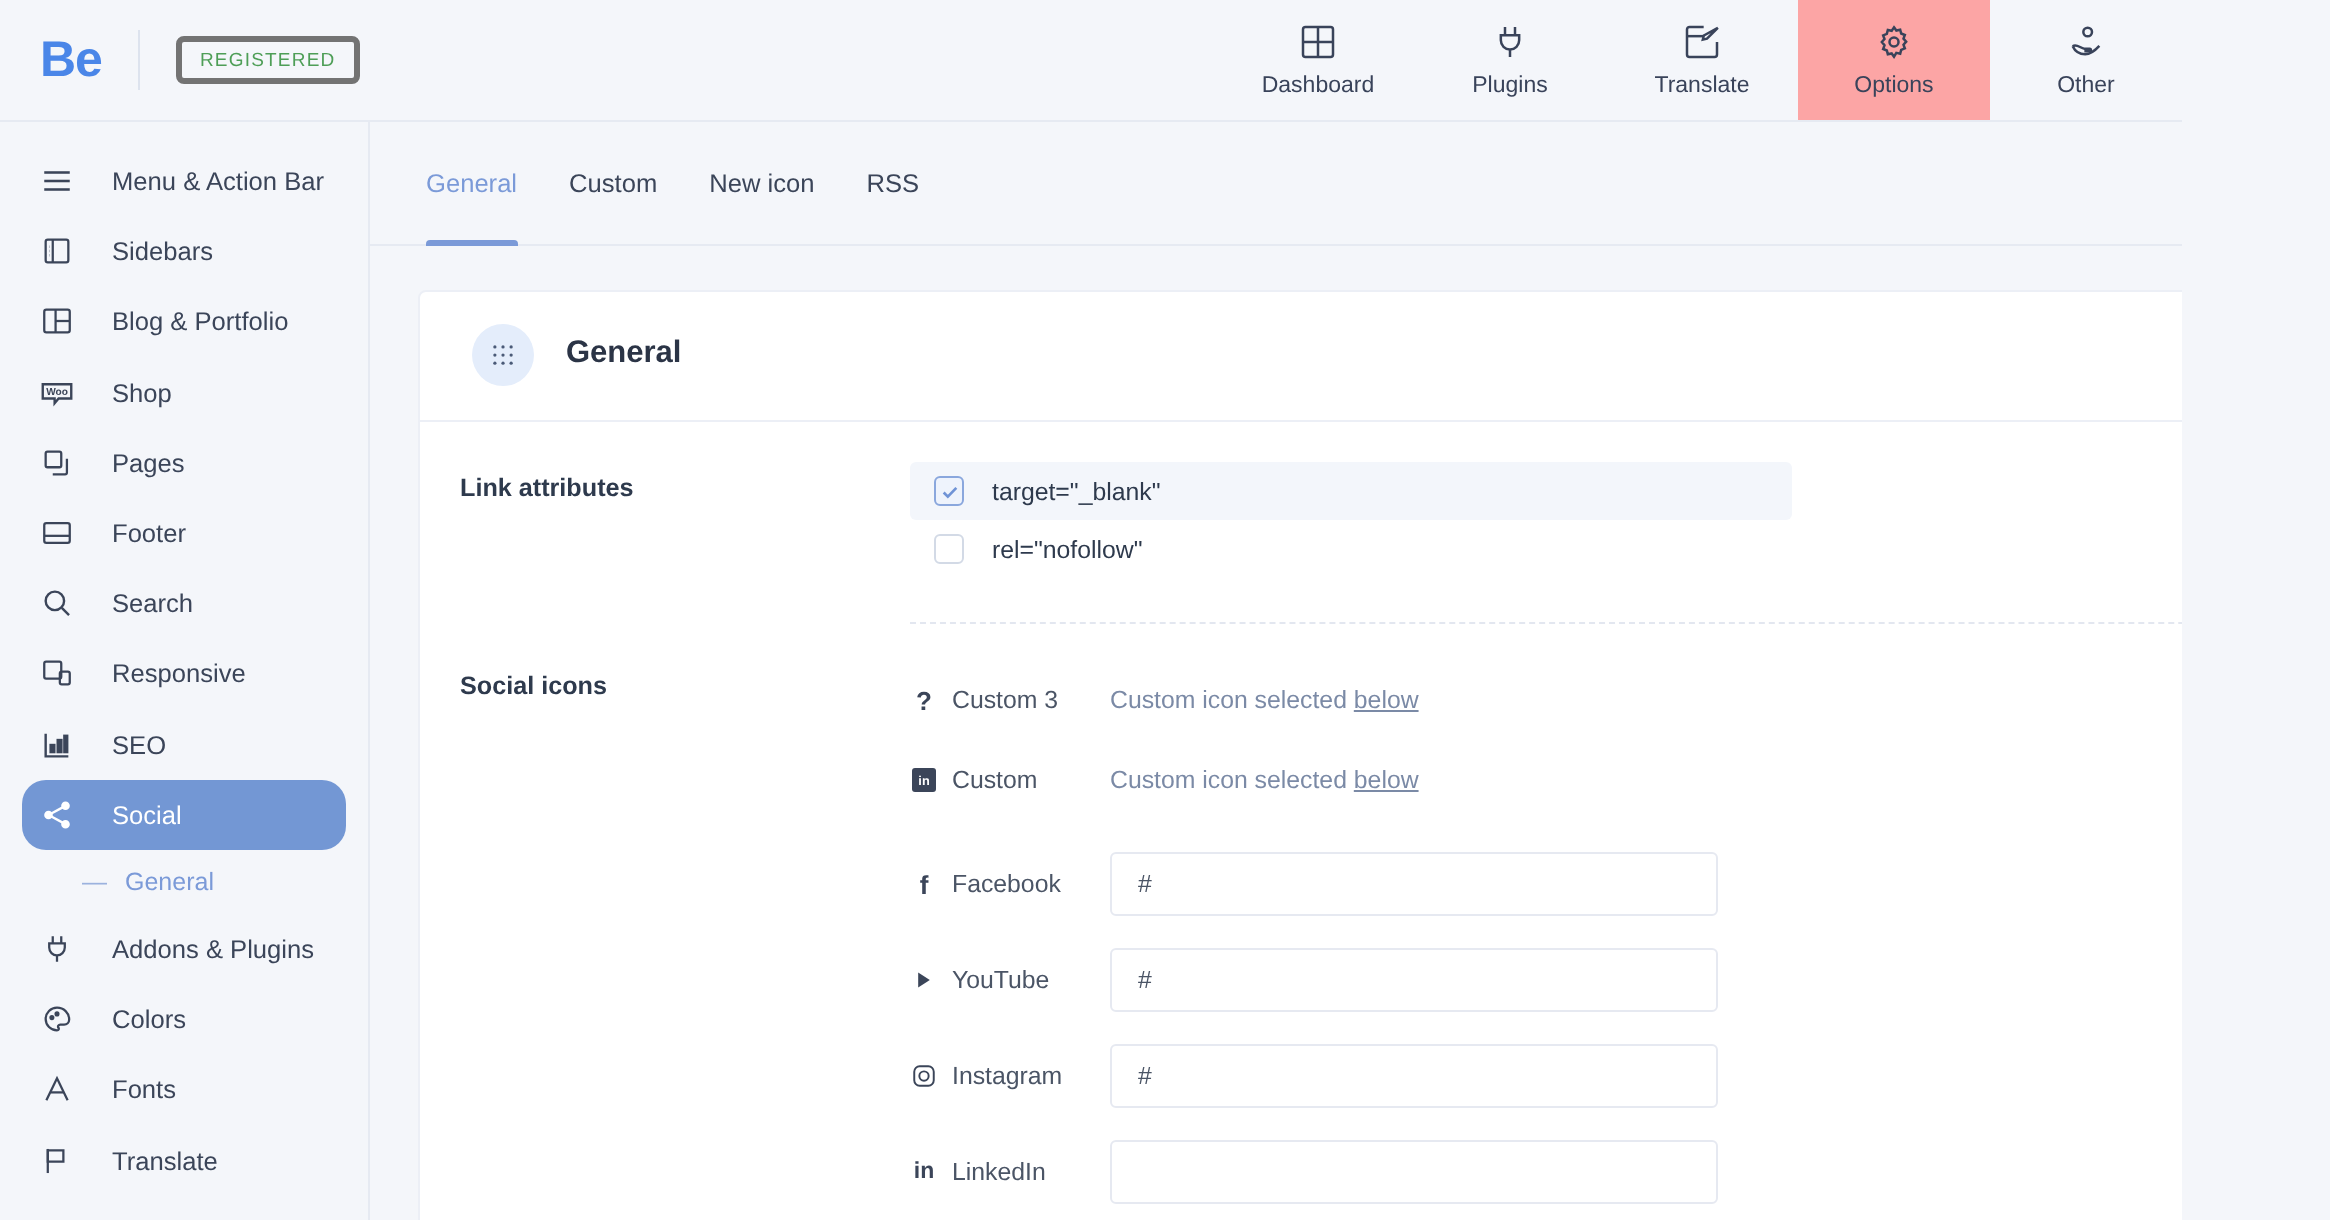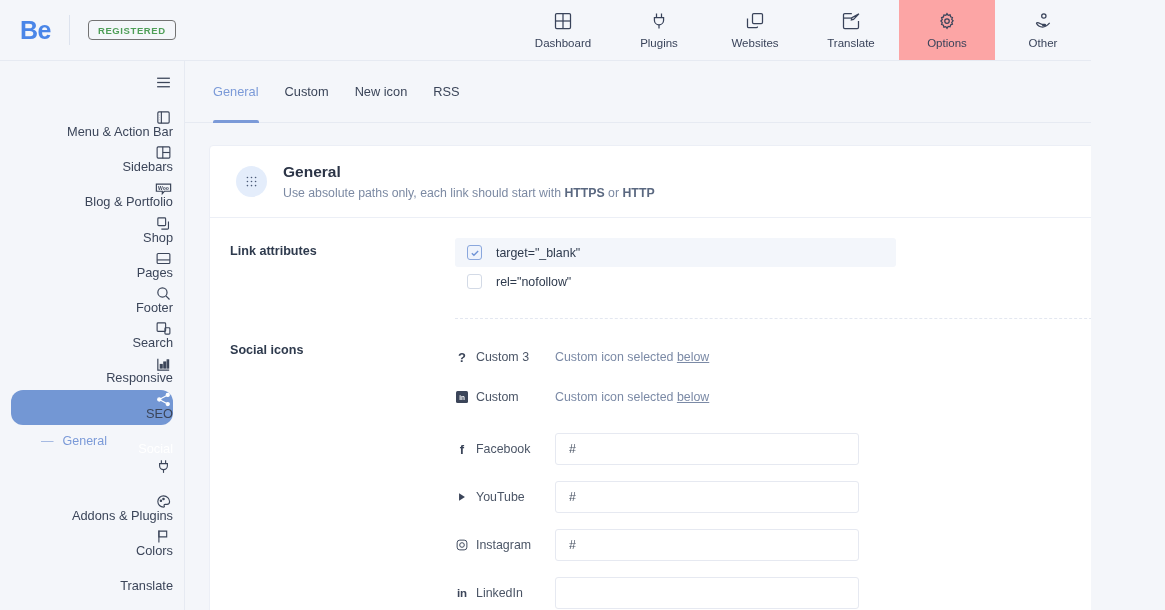--- a/index.html
+++ b/index.html
@@ -20,22 +20,22 @@
     border-bottom: 1px solid #e6eaf2;
     position: relative;
   }
   .brand { display: flex; align-items: center; padding-left: 20px; }
   .logo {
     font-size: 25px; font-weight: bold; color: #4a86e8;
     letter-spacing: -0.5px; line-height: 1;
   }
   .brand-sep { width: 1px; height: 30px; background: #dde3ee; margin: 0 18px; }
   .badge {
-    border: 1px solid #737373; color: #4e9e57;
-    font-size: 9.5px; font-weight: bold; letter-spacing: 0.6px;
+    border: 3px solid #737373; color: #4e9e57;
+    font-size: 9.5px; font-weight: normal; letter-spacing: 0.6px;
     padding: 4px 9px 3px; border-radius: 4px;
   }
   .topnav { margin-left: auto; display: flex; align-items: stretch; text-align: center; }
   .topnav-item {
     width: 96px; display: flex; flex-direction: column;
     align-items: center; justify-content: center;
     gap: 6px; cursor: pointer; color: #3b4559;
   }
   .topnav-item.active { background: #fca5a5; }
   .topnav-item .ti-label { font-size: 11.5px; color: #39435a; }
@@ -46,24 +46,24 @@
 
   
   .sidebar {
     width: 185px; min-width: 185px;
     background: #f4f6fa;
     border-right: 1px solid #e6eaf2;
     padding-top: 12px;
     overflow: hidden;
   }
   .side-item {
-    display: flex; align-items: flex-end; gap: 32px;
+    display: flex; align-items: center; gap: 18px;
     height: 35.2px; margin: 0 11px;
     padding-left: 8px; border-radius: 5px;
-    cursor: pointer; color: #3b4559; flex-direction: column;
+    cursor: pointer; color: #3b4559;
   }
   .side-item .si-ico {
     width: 19px; height: 19px; display: flex;
     align-items: center; justify-content: center; flex: none;
   }
   .side-item .si-label { font-size: 12.8px; }
   .side-item.active { background: #7397d4; color: #ffffff; border-radius: 12px; }
   .side-item.active .si-ico svg { stroke: #ffffff; }
   .side-sub {
     display: flex; align-items: center; gap: 9px;
@@ -171,29 +171,20 @@
           <svg width="20" height="20" viewBox="0 0 24 24" fill="none" stroke="#39435a" stroke-width="1.5">
             <path d="M9 3v5M15 3v5M6.5 8h11v3a5.5 5.5 0 0 1-11 0z"></path>
               <line x1="12" y1="16.5" x2="12" y2="21"></line>
           </svg>
         </span>
         <span class="ti-label">Plugins</span>
       </div>
       <div class="topnav-item">
         <span>
           <svg width="20" height="20" viewBox="0 0 24 24" fill="none" stroke="#39435a" stroke-width="1.5">
-            <rect x="9" y="3" width="12" height="12" rx="1.5"></rect>
-              <path d="M15 18.5A1.5 1.5 0 0 1 13.5 20H4.5A1.5 1.5 0 0 1 3 18.5V9"></path>
-          </svg>
-        </span>
-        <span class="ti-label">Websites</span>
-      </div>
-      <div class="topnav-item">
-        <span>
-          <svg width="20" height="20" viewBox="0 0 24 24" fill="none" stroke="#39435a" stroke-width="1.5">
             <path d="M21 12v7.5A1.5 1.5 0 0 1 19.5 21h-15A1.5 1.5 0 0 1 3 19.5v-15A1.5 1.5 0 0 1 4.5 3H13"></path>
             <line x1="3" y1="8.5" x2="13" y2="8.5"></line>
               <path d="M21.5 3.5 15 10l-2.5.6.6-2.5z"></path>
           </svg>
         </span>
         <span class="ti-label">Translate</span>
       </div>
       <div class="topnav-item active">
         <span>
           <svg width="20" height="20" viewBox="0 0 24 24" fill="none" stroke="#39435a" stroke-width="1.5">
@@ -349,20 +340,29 @@
         <span class="si-ico">
           <svg width="17" height="17" viewBox="0 0 24 24" fill="none" stroke="#3b4559" stroke-width="1.6">
             <path d="M12 4a8 8 0 1 0 0 16c1.2 0 1.6-1 1-1.8-.7-1 .1-2.2 1.3-2.2H17a3.6 3.6 0 0 0 3.6-3.6C20.6 7.6 16.8 4 12 4z"></path>
             <circle cx="8.4" cy="11" r="1" fill="#3b4559"></circle>
               <circle cx="12" cy="8.4" r="1" fill="#3b4559"></circle>
           </svg>
         </span>
         <span class="si-label">Colors</span>
       </div>
 
+      <div class="side-item">
+        <span class="si-ico">
+          <svg width="17" height="17" viewBox="0 0 24 24" fill="none" stroke="#3b4559" stroke-width="1.6">
+            <path d="M4.5 20 12 4.5 19.5 20"></path>
+              <line x1="7.6" y1="14.4" x2="16.4" y2="14.4"></line>
+          </svg>
+        </span>
+        <span class="si-label">Fonts</span>
+      </div>
 
       <div class="side-item">
         <span class="si-ico">
           <svg width="17" height="17" viewBox="0 0 24 24" fill="none" stroke="#3b4559" stroke-width="1.6">
             <line x1="5.5" y1="3.5" x2="5.5" y2="20.5"></line>
               <path d="M5.5 4.5h11v8h-11z"></path>
           </svg>
         </span>
         <span class="si-label">Translate</span>
       </div>
@@ -389,21 +389,20 @@
                 <circle cx="3" cy="8" r="1"></circle>
                   <circle cx="8" cy="8" r="1"></circle>
                   <circle cx="13" cy="8" r="1"></circle>
                 <circle cx="3" cy="13" r="1"></circle>
                   <circle cx="8" cy="13" r="1"></circle>
                   <circle cx="13" cy="13" r="1"></circle>
               </svg>
             </div>
             <div>
               <div class="card-title">General</div>
-              <div class="card-sub"><span>Use absolute paths only, each link should start with </span><b>HTTPS</b><span> or </span><b>HTTP</b></div>
             </div>
           </div>
 
           <div class="card-div"></div>
 
           <div class="row">
             <div class="row-label">Link attributes</div>
             <div class="row-body">
               <div class="check-line hl">
                 <span class="cbox on">

